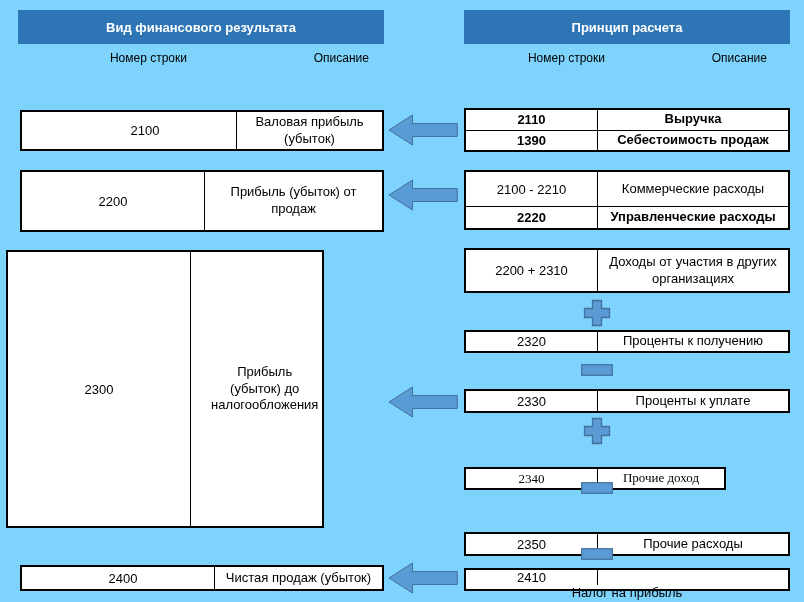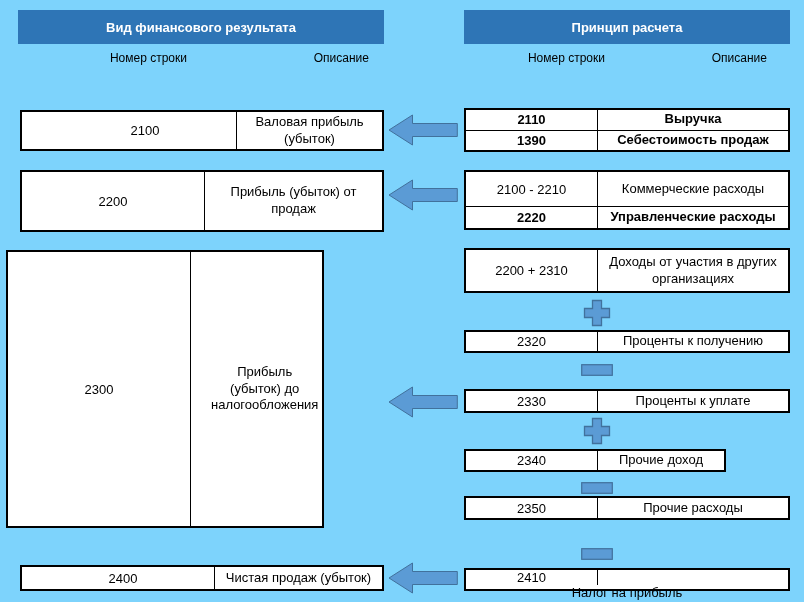--- a/index.html
+++ b/index.html
@@ -50,22 +50,22 @@
   .lbox3 { left:6px; top:250px; width:318px; height:278px; }
   .lbox4 { left:20px; top:565px; width:364px; height:26px;padding-left:10px; }
 
   
   .rgroup1 { left:464px; top:108px; width:326px; height:44px; }
   .rgroup2 { left:464px; top:170px; width:326px; height:60px; }
   .rgroup2 .trow.divider { height:35px; }
   .rgroup3 { left:464px; top:248px; width:326px; height:45px; }
   .r2320 { left:464px; top:330px; width:326px; height:23px; }
   .r2330 { left:464px; top:389px; width:326px; height:24px; }
-  .r2340 { left:464px; top:449px; width:262px; height:23px; }
-  .r2350 { left:464px; top:496px; width:326px; height:24px;justify-content:center; }
+  .r2340 { left:464px; top:467px; width:262px; height:23px;font-family:Liberation Serif, serif; }
+  .r2350 { left:464px; top:532px; width:326px; height:24px;justify-content:center; }
   .r2410 { left:464px; top:568px; width:326px; height:23px;flex-direction:column; }
 
   .arrow { position:absolute; left:388px; width:70px; height:34px; }
   .arrow1 { top:113px; }
   .arrow2 { top:178px; }
   .arrow3 { top:385px; }
   .arrow4 { top:561px; }
 
   .op { position:absolute; }
   .op-plus1  { left:583px; top:299px; width:28px; height:28px; }

